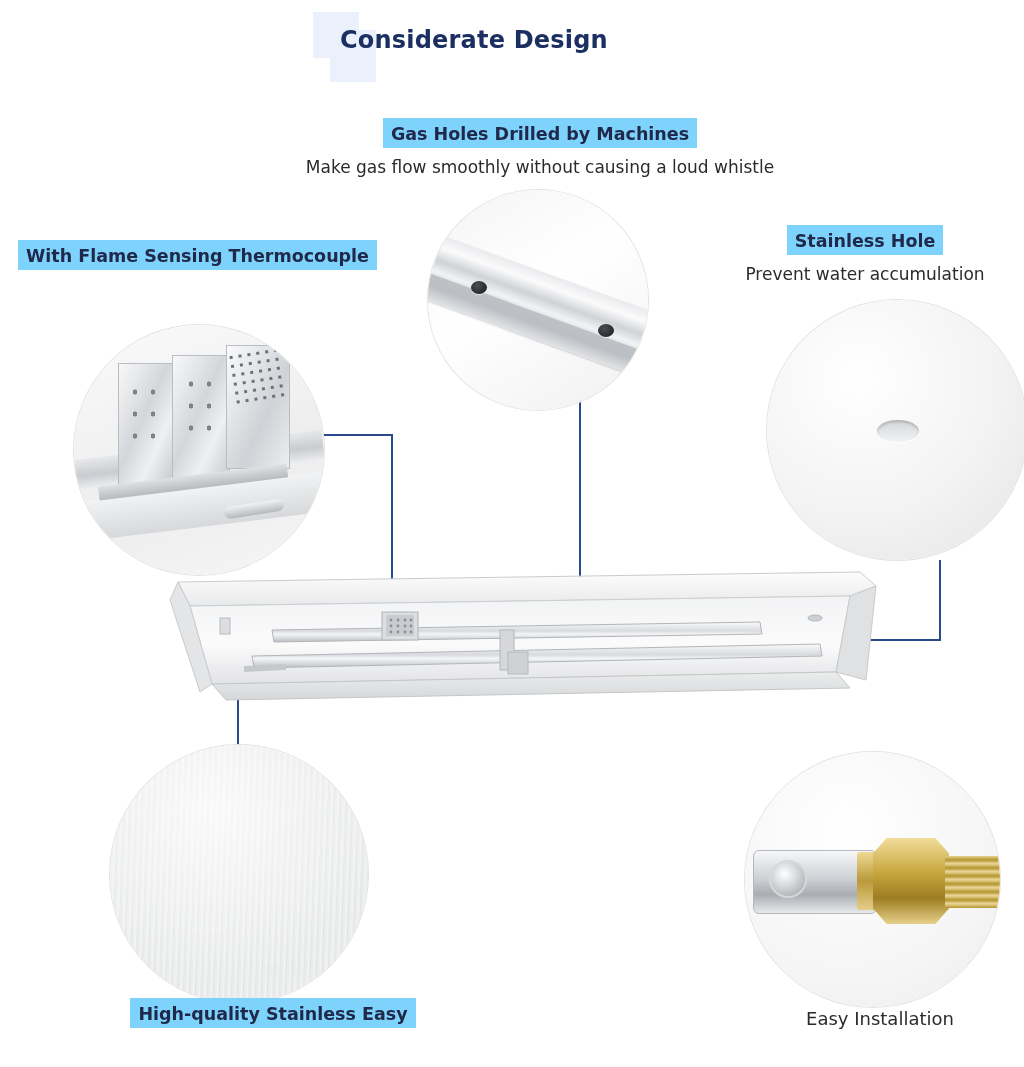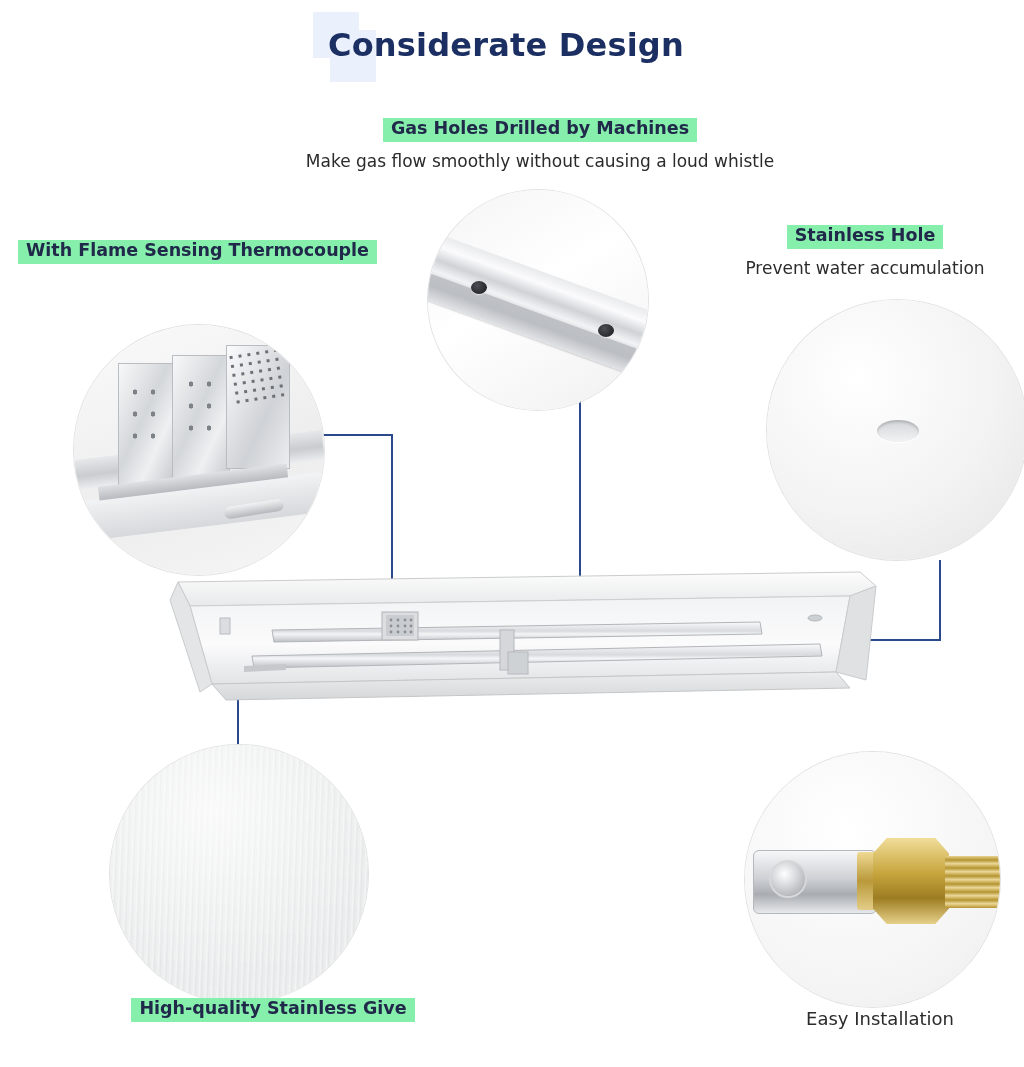--- a/index.html
+++ b/index.html
@@ -23,33 +23,33 @@
     background: #eaf1fd;
   }
   .title-badge-b {
     position: absolute;
     left: 330px; top: 30px;
     width: 46px; height: 52px;
     background: #eaf1fd;
   }
   .main-title {
     position: absolute;
-    left: 328px; top: 26px;
+    left: 340px; top: 26px;
     width: 420px;
-    font-size: 32px;
+    font-size: 24px;
     font-weight: bold;
     color: #1b2f63;
     letter-spacing: .2px;
   }
 
   
   .chip {
     display: inline-block;
-    background: #86efac;
-    padding: 0 8px 4px 8px;
+    background: #7dd3fc;
+    padding: 6px 8px 4px 8px;
     font-size: 17.5px;
     font-weight: bold;
     color: #20294a;
     white-space: nowrap;
   }
   .sub {
     font-size: 17px;
     color: #2b2b2b;
     white-space: nowrap;
   }
@@ -374,21 +374,21 @@
 
   <ellipse cx="655" cy="58" rx="7" ry="3" fill="#cdd0d3" stroke="#b4b7bb"></ellipse>
 
   <rect x="60" y="58" width="10" height="16" fill="#dbdde0" stroke="#b8bbbf"></rect>
 
   <polygon points="84,106 126,104 126,110 84,112" fill="#c6c9cc"></polygon>
 </svg>
 
 <div class="bubble" id="bubble-stainless"></div>
 <div class="callout" id="callout-stainless">
-  <span class="chip">High-quality Stainless Give</span>
+  <span class="chip">High-quality Stainless Easy</span>
 </div>
 
 <div class="bubble" id="bubble-gas-inlet">
   <div class="valve-body"></div>
   <div class="valve-knob"></div>
   <div class="brass-collar"></div>
   <div class="brass-nut"></div>
   <div class="brass-thread"></div>
 </div>
 <div class="callout" id="callout-gas-inlet">

